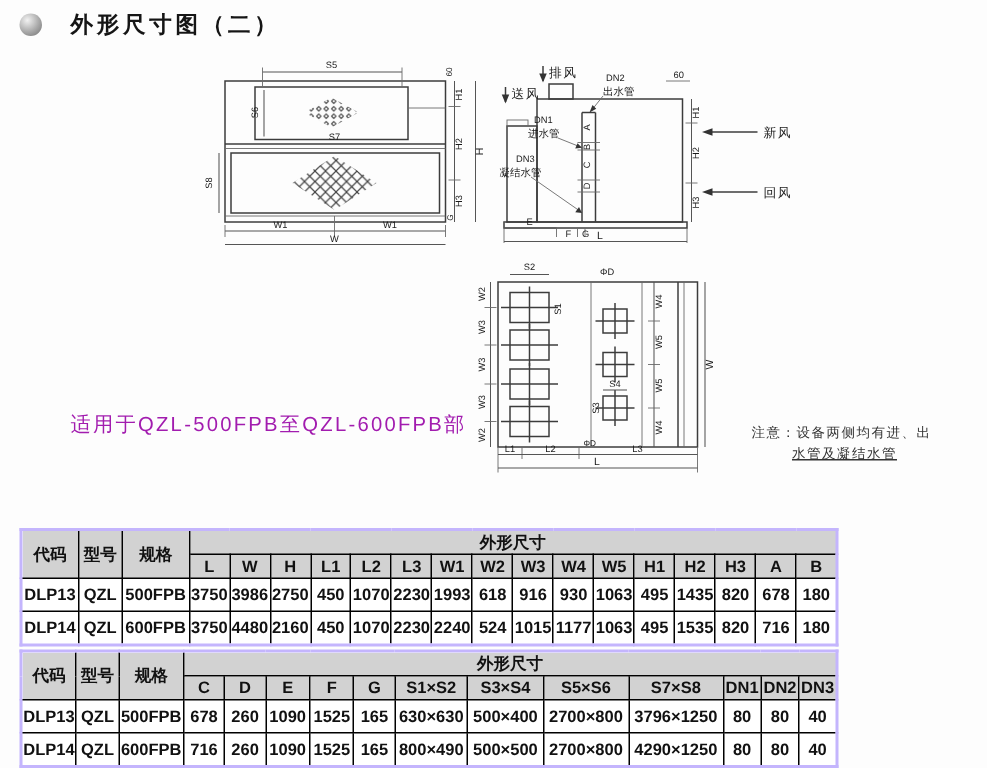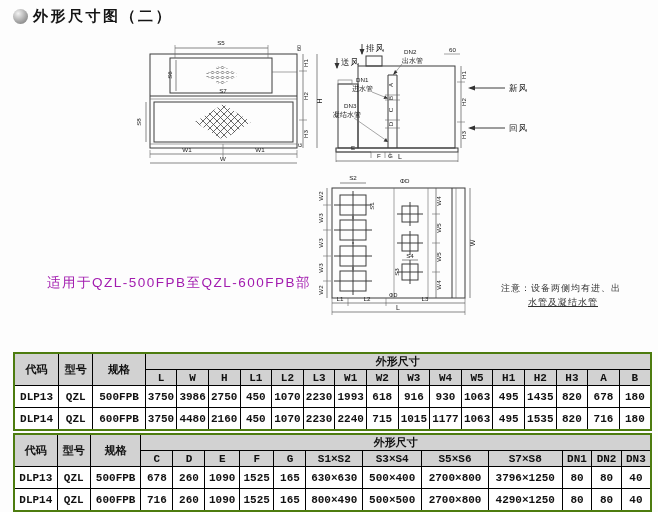--- a/index.html
+++ b/index.html
@@ -1,43 +1,43 @@
 <!DOCTYPE html>
 <html><head>
 <meta charset="utf-8">
 <style>
   html,body{margin:0;padding:0;}
   body{
     width:658px;height:512px;position:relative;overflow:hidden;
     background:#fdfdfd;color:#111;
     font-family:"Liberation Sans","DejaVu Sans",sans-serif;
   }
-  .title-row{position:absolute;top:7px;left:13px;display:flex;align-items:center;gap:5px;}
+  .title-row{position:absolute;top:7px;left:13px;display:flex;align-items:center;gap:19px;}
   .bullet{width:15px;height:15px;border-radius:50%;
     background:radial-gradient(circle at 35% 30%,#f2f2f2,#a8a8a8 55%,#6f6f6f);}
   .page-title{font-size:15px;font-weight:bold;letter-spacing:2.5px;color:#151515;}
 
   svg.drawing{position:absolute;top:30px;left:0;}
   svg text{fill:#1a1a1a;}
   .t5{font-size:5.5px;}
   .t6{font-size:6.2px;}
   .t7{font-size:7px;}
   .t8{font-size:8.5px;letter-spacing:1px;}
   .ln{stroke:#3c3c3c;stroke-width:1;fill:none;}
   .th{stroke:#6a6a6a;stroke-width:.6;fill:none;}
   .dm{stroke:#555;stroke-width:.7;fill:none;}
 
   .apply-text{position:absolute;left:47px;top:271px;width:290px;
     font-size:13.5px;letter-spacing:1.5px;line-height:1.85;color:#a21caf;}
   .caution{position:absolute;left:501px;top:282px;font-size:9px;
     letter-spacing:1px;line-height:1.55;color:#333;}
   .caution .l2{padding-left:27px;text-decoration:underline;}
 
-  table.tbl{position:absolute;left:13px;width:639px;border-collapse:collapse;
-    table-layout:fixed;border:2px solid #4d7c0f;font-family:Liberation Mono, monospace;}
+  table.tbl{position:absolute;left:13px;width:546px;border-collapse:collapse;
+    table-layout:fixed;border:2px solid #c4b5fd;}
   .tbl th,.tbl td{border:1px solid #000;text-align:center;vertical-align:middle;
     padding:0;white-space:nowrap;overflow:hidden;font-weight:bold;color:#111;}
   .tbl th{background:#d2d2d2;font-size:11px;height:15px;}
   .tbl td{background:#ffffff;font-size:11px;height:21px;}
   #table1{top:352px;} #table2{top:433px;}
   col.c-code{width:7%;} col.c-model{width:5.4%;} col.c-spec{width:8.2%;}
 </style>
 </head>
 <body>
 
@@ -324,21 +324,21 @@
     <td>DLP14</td>
     <td>QZL</td>
     <td>600FPB</td>
     <td>3750</td>
     <td>4480</td>
     <td>2160</td>
     <td>450</td>
     <td>1070</td>
     <td>2230</td>
     <td>2240</td>
-    <td>715</td>
+    <td>524</td>
     <td>1015</td>
     <td>1177</td>
     <td>1063</td>
     <td>495</td>
     <td>1535</td>
     <td>820</td>
     <td>716</td>
     <td>180</td>
   </tr>
   </tbody>

